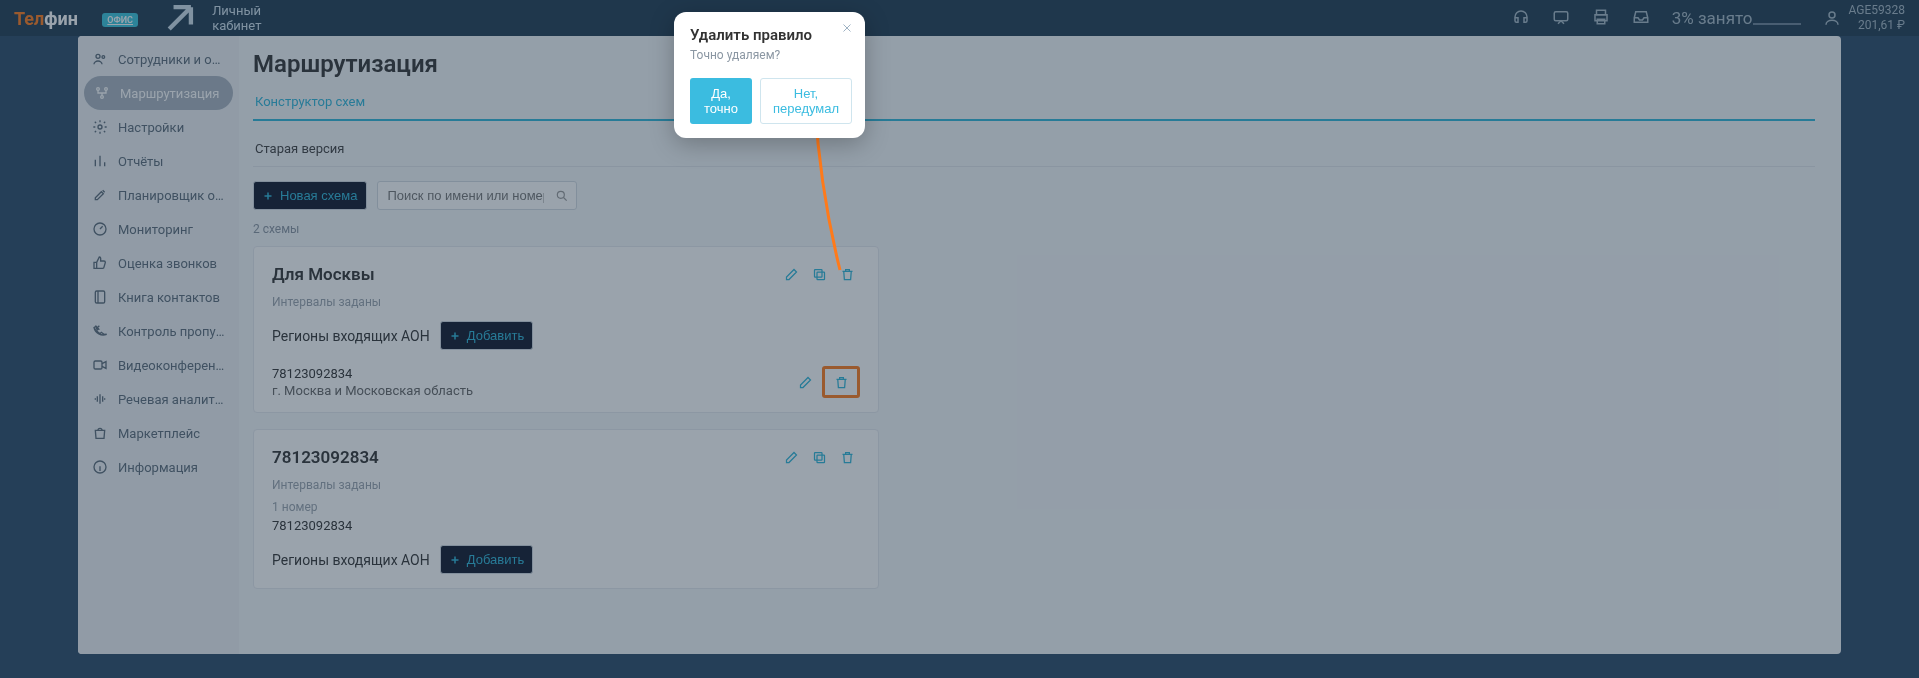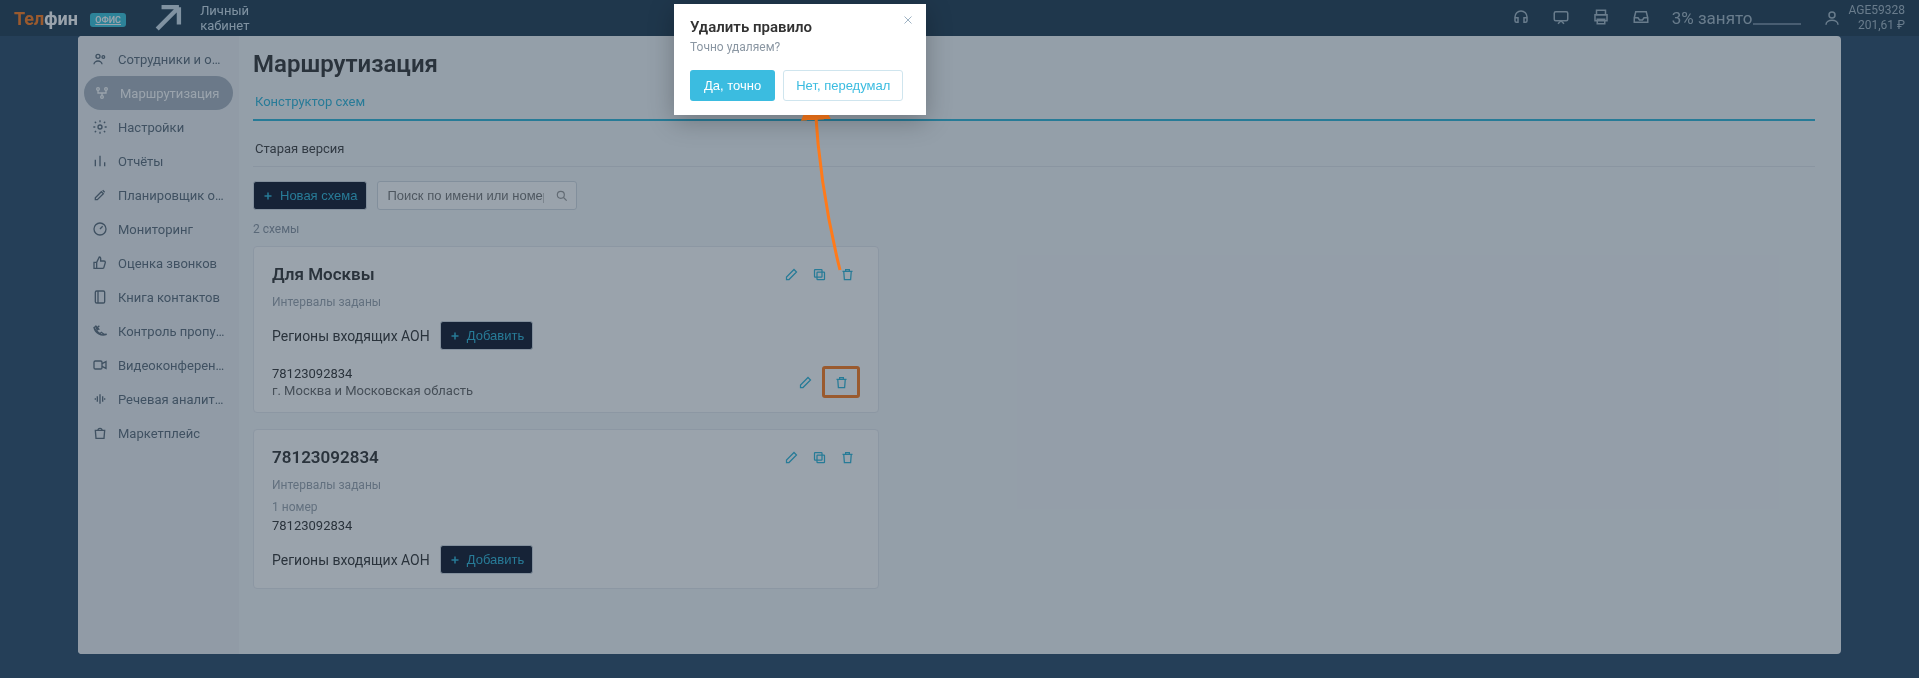--- a/index.html
+++ b/index.html
@@ -27,21 +27,21 @@
 }
 .logo { font-weight: 700; font-size: 18px; }
 .logo .t-orange { color: #ff7a1a; }
 .logo .t-white { color: #ffffff; }
 .logo-badge {
   background: #39c5dd;
   color: #fff;
   font-size: 9px;
   padding: 2px 5px;
   border-radius: 3px;
-  margin-left: 8px;
+  margin-left: 20px;
   font-weight: 600;
   position: relative;
   top: -2px;
   text-decoration: underline;
 }
 .cabinet-link { margin-left: 16px; color: #cfe0ec; font-size: 13px; display: flex; align-items: center; gap: 6px; }
 .topbar-right { margin-left: auto; display: flex; align-items: center; gap: 22px; color: #a6b8c5; }
 .topbar-right .stat { display: flex; flex-direction: row; align-items: flex-end; font-size: 17px; line-height: 14px; }
 .topbar-right .acct { display: flex; align-items: center; gap: 8px; }
 .topbar-right .acct-info { display: flex; flex-direction: column; align-items: flex-end; font-size: 12px; line-height: 15px; }
@@ -156,24 +156,24 @@
 .arrow svg { overflow: visible; }
 
 
 .overlay {
   position: absolute;
   inset: 0;
   background: rgba(30, 50, 70, 0.45);
 }
 .modal {
   position: absolute;
-  left: 674px; top: 4px;
-  width: 252px;
+  left: 674px; top: 12px;
+  width: 191px;
   background: #fff;
-  border-radius: 0;
+  border-radius: 12px;
   box-shadow: 0 6px 24px rgba(0,0,0,0.25);
   padding: 14px 16px 14px;
 }
 .modal-close {
   position: absolute;
   top: 6px; right: 8px;
   width: 20px; height: 20px;
   display: flex; align-items: center; justify-content: center;
   color: #9eb2c3;
   cursor: pointer;
@@ -326,20 +326,27 @@
         </svg>
       <span>Речевая аналитика</span>
     </div>
     <div class="side-item">
       <svg viewBox="0 0 24 24" fill="none" stroke="currentColor" stroke-width="2">
           <path d="M5 8h14l-1 12H6z"></path>
           <path d="M9 8a3 3 0 016 0"></path>
         </svg>
       <span>Маркетплейс</span>
     </div>
+    <div class="side-item">
+      <svg viewBox="0 0 24 24" fill="none" stroke="currentColor" stroke-width="2">
+          <circle cx="12" cy="12" r="9"></circle>
+          <path d="M12 8h.01M11 12h1v5h1"></path>
+        </svg>
+      <span>Информация</span>
+    </div>
   </div>
 
   <div class="content">
     <div class="page-title">Маршрутизация</div>
     <div class="tabs">
       <div class="tab active">Конструктор схем</div>
       <div class="tab">Старая версия</div>
     </div>
     <div class="toolbar">
       <button class="btn-link">

